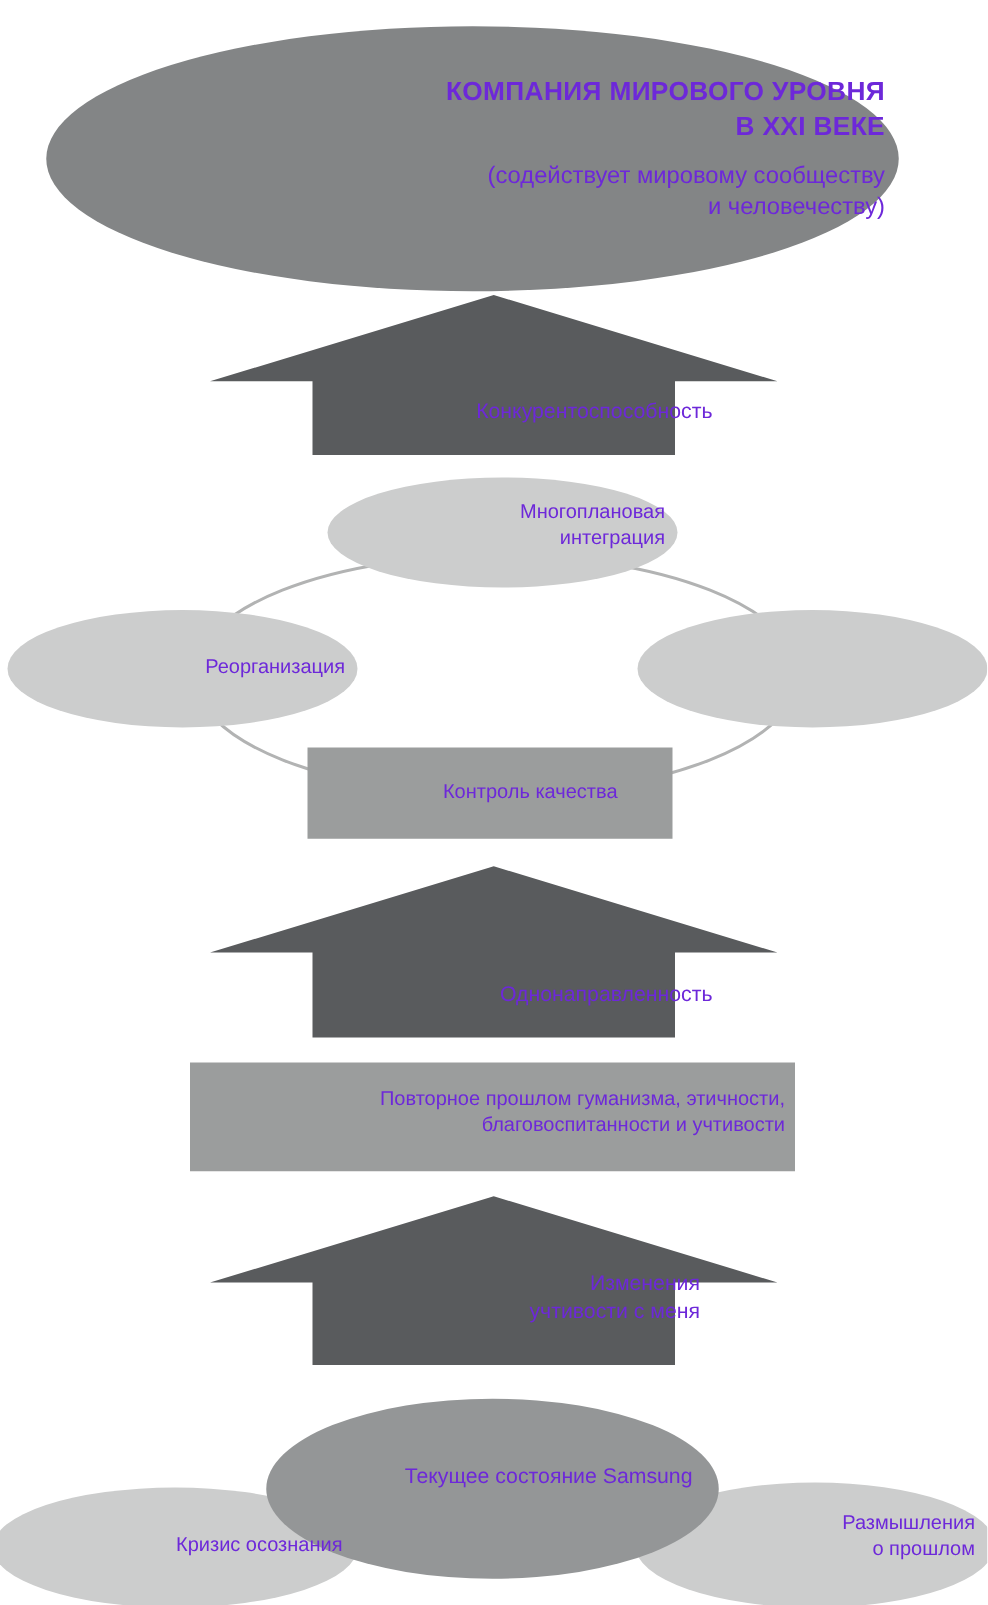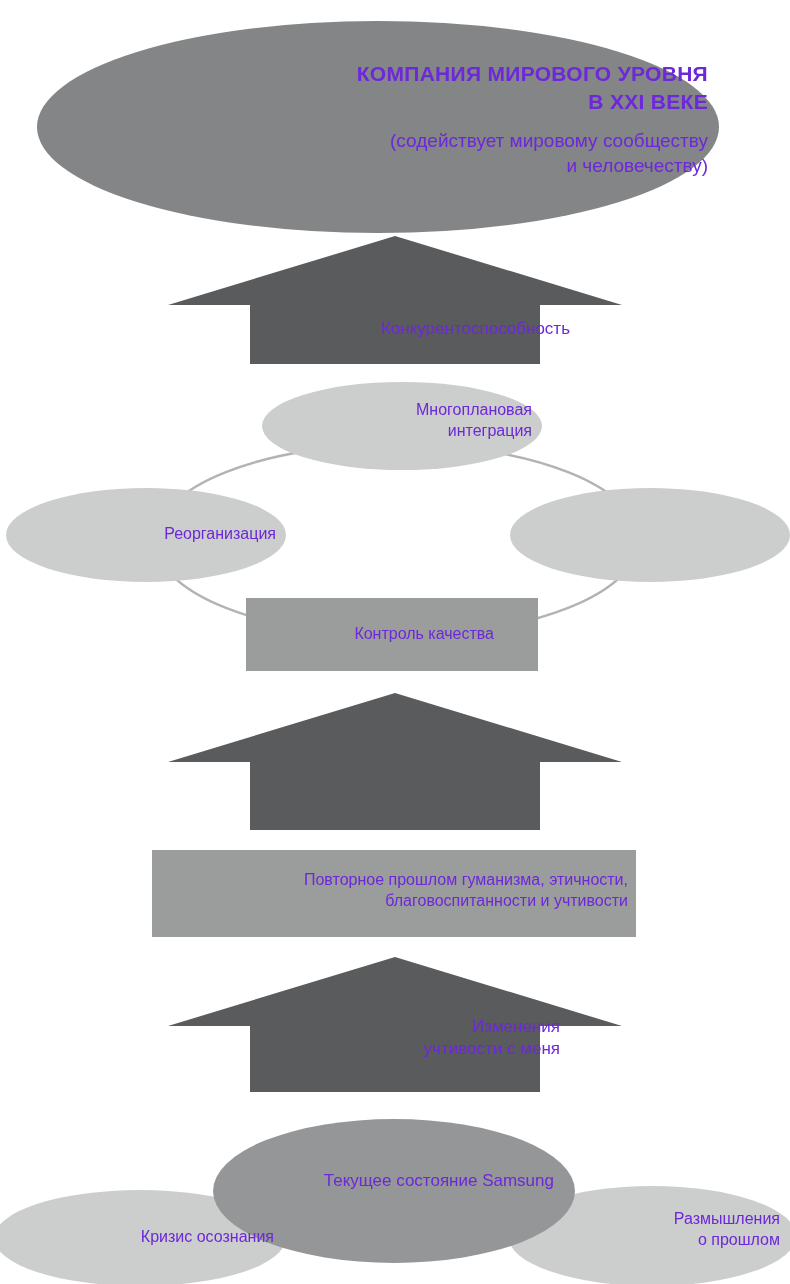--- a/index.html
+++ b/index.html
@@ -78,20 +78,21 @@
 и человечеству)</div>
 
   <div class="lbl" style="left:220px; top:318px; width:350px; font-size:17px;">Конкурентоспособность</div>
 
   <div class="lbl" style="left:272px; top:399px; width:260px; font-size:16px;">Многоплановая
 интеграция</div>
   <div class="lbl" style="left:16px; top:523px; width:260px; font-size:16px;">Реорганизация</div>
 
   <div class="lbl" style="left:246px; top:623px; width:248px; font-size:16px;">Контроль качества</div>
 
+  <div class="lbl" style="left:220px; top:785px; width:350px; font-size:17px;">Однонаправленность</div>
 
   <div class="lbl" style="left:160px; top:869px; width:468px; font-size:16px;">Повторное прошлом гуманизма, этичности,
 благовоспитанности и учтивости</div>
 
   <div class="lbl" style="left:230px; top:1016px; width:330px; font-size:17px;">Изменения
 учтивости с меня</div>
 
   <div class="lbl" style="left:234px; top:1170px; width:320px; font-size:17px;">Текущее состояние Samsung</div>
   <div class="lbl" style="left:6px; top:1226px; width:268px; font-size:16px;">Кризис осознания</div>
   <div class="lbl" style="left:524px; top:1208px; width:256px; font-size:16px;">Размышления

